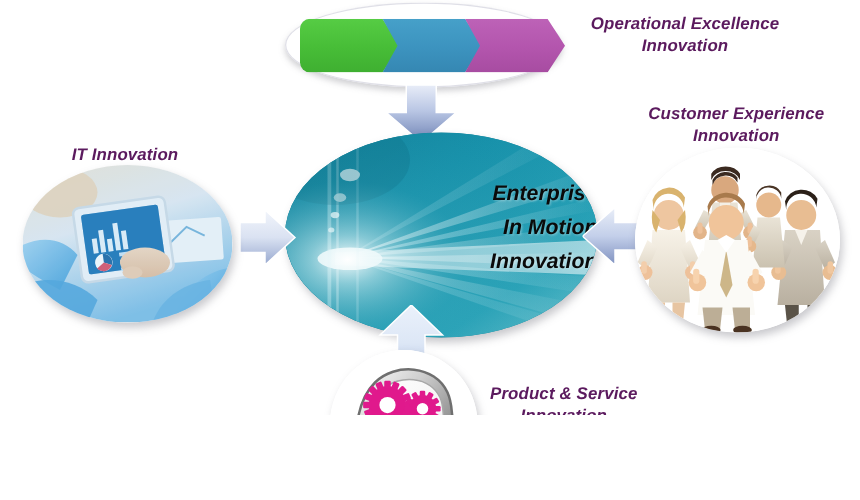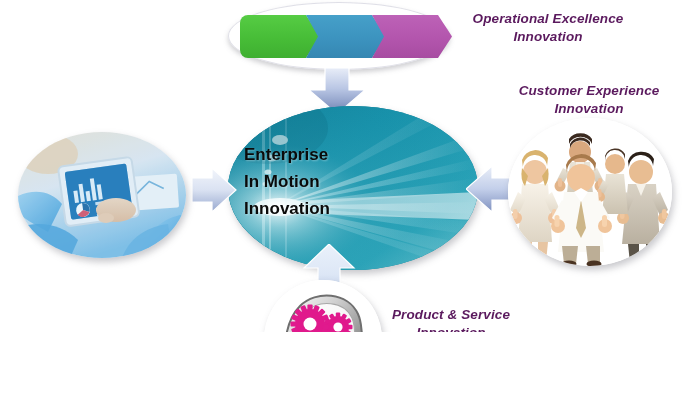--- a/index.html
+++ b/index.html
@@ -70,23 +70,24 @@
     width: 250px; height: 164px;
     border-radius: 50%;
     overflow: hidden;
     box-shadow: 2px 4px 7px rgba(110,110,120,.38);
     background: #0f7f96;
   }
   #center-ellipse .rays { position: absolute; inset: 0; }
   #center-text {
     position: absolute;
     left: 16px; right: 0; top: 36px;
-    text-align: left;
+    text-align: right;
     color: #0a0a0a;
     font-family: "Liberation Sans", sans-serif;
+    font-style: italic;
     font-weight: bold;
     font-size: 17px;
     line-height: 1.58;
     white-space: pre-line;
     text-shadow: 1px 1px 2px rgba(255,255,255,.35);
   }
 
   
   .arrow { position: absolute; }
 
@@ -275,20 +276,21 @@
       <path d="M120 126 C128 96, 150 84, 168 82 L168 126 Z" fill="url(#sleeve)"></path>
       <path d="M104 126 C112 104, 132 94, 150 92 L156 126 Z" fill="#6fb6e4" opacity="0.85"></path>
 
       <path d="M0 64 C18 56, 34 60, 44 72 L30 100 C16 92, 4 86, 0 80 Z" fill="url(#sleeve)" opacity="0.95"></path>
       <path d="M0 96 C20 88, 44 92, 60 108 L52 126 L0 126 Z" fill="#59aade" opacity="0.9"></path>
 
       <rect width="168" height="126" fill="#3f9bd8" opacity="0.10"></rect>
     </svg>
   </div>
 
+  <div class="label" id="label-it">IT Innovation</div>
 
   <div class="node" id="node-people">
     <svg width="164" height="148" viewBox="0 0 164 148">
       <defs>
         <linearGradient id="suitA" x1="0" y1="0" x2="0" y2="1">
           <stop offset="0" stop-color="#f7f2e8"></stop>
             <stop offset="1" stop-color="#ded5c4"></stop>
         </linearGradient>
         <linearGradient id="suitB" x1="0" y1="0" x2="0" y2="1">
           <stop offset="0" stop-color="#e9e3d6"></stop>

